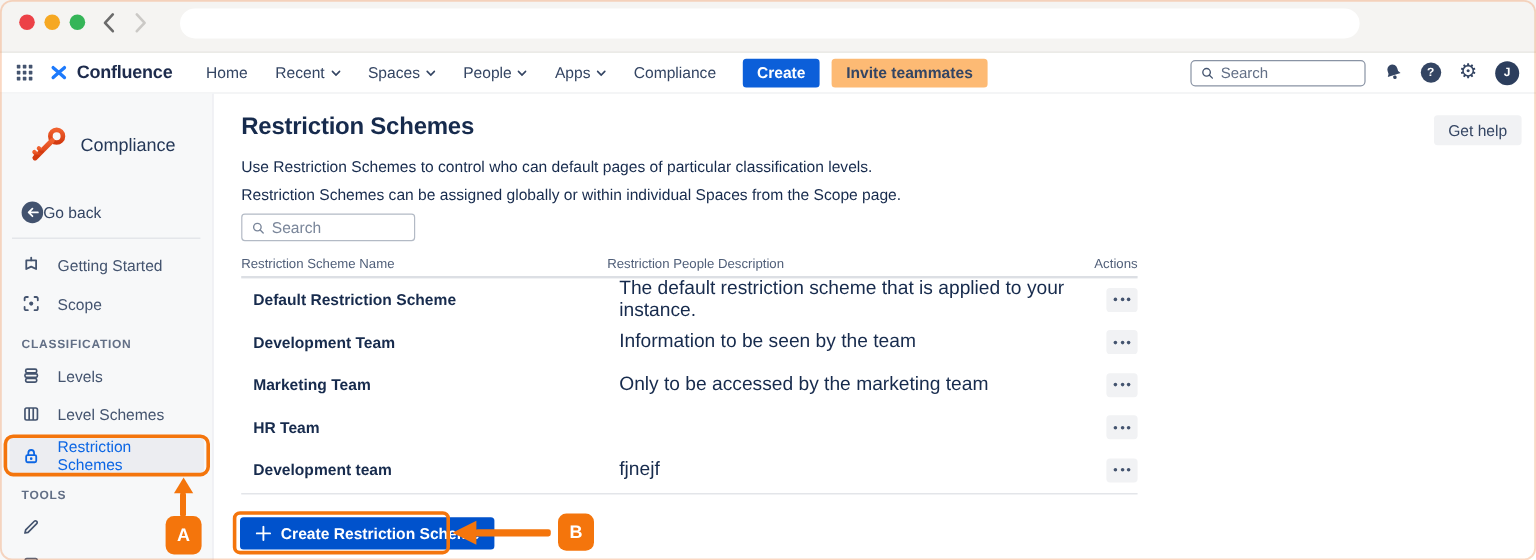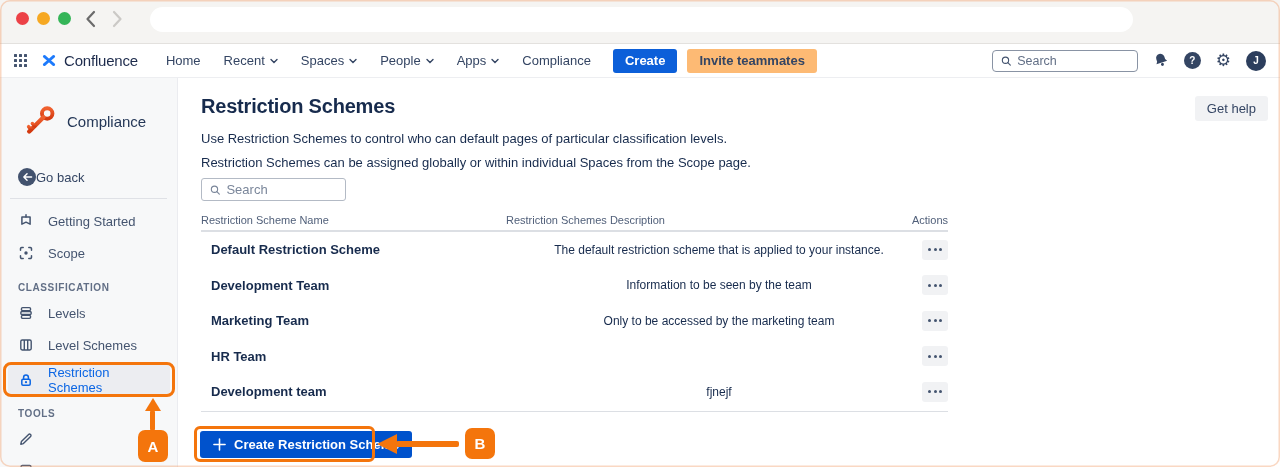--- a/index.html
+++ b/index.html
@@ -15,21 +15,21 @@
   .light.green { background:#35B558; }
   .nav-arrows { position:absolute; left:84px; top:9px; display:flex; gap:14px; align-items:center; }
   .urlbar { position:absolute; left:150px; top:7px; width:983px; height:25px; background:#fff; border-radius:13px; }
   .frame { position:absolute; inset:0; border-radius:10px; box-shadow:inset 0 0 0 1.5px rgba(242,158,104,.40); pointer-events:none; z-index:50; }
 
   
   .navbar { position:absolute; top:44px; left:0; width:1280px; height:34px; background:#fff; border-bottom:1px solid #EDEEF1; display:flex; align-items:center; padding:0 14px; }
   .grid9 { display:grid; grid-template-columns:repeat(3,3px); grid-gap:2px; margin-right:14px; cursor:pointer; }
   .grid9 i { width:3px; height:3px; background:#44546F; border-radius:.5px; }
   .brand { display:flex; align-items:center; gap:7px; cursor:pointer; }
-  .brand-name { font-size:15px; font-weight:400; color:#1D2B4C; letter-spacing:-.2px; }
+  .brand-name { font-size:15px; font-weight:700; color:#1D2B4C; letter-spacing:-.2px; }
   .menu { display:flex; gap:23px; margin-left:28px; }
   .menu-item { display:flex; align-items:center; gap:5px; font-size:13px; font-weight:500; color:#344563; cursor:pointer; white-space:nowrap; }
   .btn-create { margin-left:22px; background:#0C5FD9; color:#fff; font-size:13px; font-weight:600; border:none; border-radius:3px; height:24px; padding:0 12px; cursor:pointer; }
   .btn-invite { margin-left:10px; background:#fdba74; color:#344563; font-size:13px; font-weight:600; border:none; border-radius:3px; height:24px; padding:0 12px; cursor:pointer; white-space:nowrap; }
   .nav-right { margin-left:auto; display:flex; align-items:center; gap:15px; }
   .nav-search { width:146px; height:22px; border:1px solid #8993A4; border-radius:4px; background:#fff; display:flex; align-items:center; gap:6px; padding:0 8px; }
   .nav-search input { border:none; outline:none; width:100%; font-size:12.5px; color:#344563; background:transparent; font-family:inherit; }
   .nav-search input::placeholder { color:#626F86; }
   .help-circ { width:17px; height:17px; border-radius:50%; background:#344563; color:#fff; font-size:10px; font-weight:700; display:flex; align-items:center; justify-content:center; cursor:pointer; }
   .gear { font-family:"DejaVu Sans", sans-serif; font-size:17px; color:#344563; line-height:1; cursor:pointer; }
@@ -54,21 +54,21 @@
   .intro { position:absolute; left:201px; font-size:13px; color:#172B4D; }
   .main-search { position:absolute; left:201px; top:178px; width:145px; height:23px; border:1px solid #B3BAC5; border-radius:3px; background:#fff; display:flex; align-items:center; gap:6px; padding:0 8px; }
   .main-search input { border:none; outline:none; width:100%; font-size:13px; color:#344563; background:transparent; font-family:inherit; }
   .main-search input::placeholder { color:#7A869A; }
 
   .thead { position:absolute; top:214px; font-size:11px; font-weight:400; color:#505F79; }
   .head-line { position:absolute; left:201px; top:230px; width:747px; height:2px; background:#DCDFE4; }
   .rows { position:absolute; left:201px; top:232px; width:747px; }
   .trow { height:35.5px; display:flex; align-items:center;margin-left:10px; }
   .tname { width:305px; font-size:13px; font-weight:700; color:#172B4D; }
-  .tdesc { flex:1; font-size:12px; color:#172B4D;text-align:center; }
+  .tdesc { flex:1; font-size:16px; color:#172B4D; }
   .more { margin-left:auto; width:26px; height:20px; background:#F1F2F4; border:none; border-radius:3px; display:flex; align-items:center; justify-content:center; gap:2.5px; cursor:pointer; }
   .more i { width:3px; height:3px; border-radius:50%; background:#44546F; }
   .bottom-line { position:absolute; left:201px; top:411px; width:747px; height:1px; background:#DCDFE4; }
 
   .btn-create-scheme { position:absolute; left:200px; top:431px; height:27px; background:#0052CC; color:#fff; border:none; border-radius:3px; font-size:13px; font-weight:600; display:flex; align-items:center; gap:8px; padding:0 13px; cursor:pointer; font-family:inherit; }
 
   
   .ann { position:absolute; z-index:40; }
   .ann-box { border:3px solid #F4750C; border-radius:8px; background:transparent; pointer-events:none; }
   .ann-box-a { left:3px; top:362px; width:172px; height:35px; }
@@ -267,21 +267,21 @@
 
   <div class="main-search">
     <svg width="12" height="12" viewBox="0 0 14 14">
         <circle cx="6" cy="6" r="4.2" fill="none" stroke="#7A869A" stroke-width="1.5"></circle>
         <path d="M9.2 9.2 L12.5 12.5" stroke="#7A869A" stroke-width="1.5" stroke-linecap="round"></path>
       </svg>
     <input placeholder="Search" style="">
   </div>
 
   <div class="thead" style="left:201px">Restriction Scheme Name</div>
-  <div class="thead" style="left:506px">Restriction Schemes Description</div>
+  <div class="thead" style="left:506px">Restriction People Description</div>
   <div class="thead" style="left:201px; width:747px; text-align:right">Actions</div>
   <div class="head-line"></div>
 
   <div class="rows">
     <div class="trow">
       <div class="tname">Default Restriction Scheme</div>
       <div class="tdesc">The default restriction scheme that is applied to your instance.</div>
       <button class="more">
           <i></i>
           <i></i>

